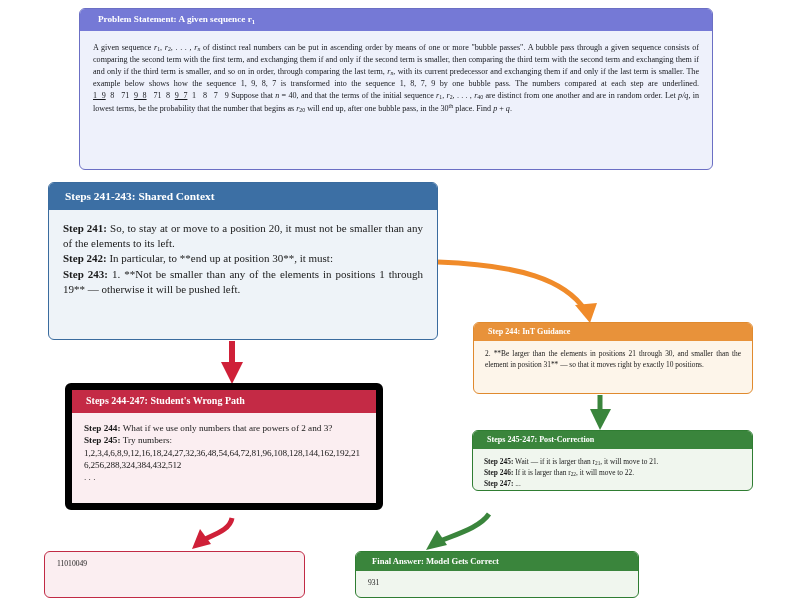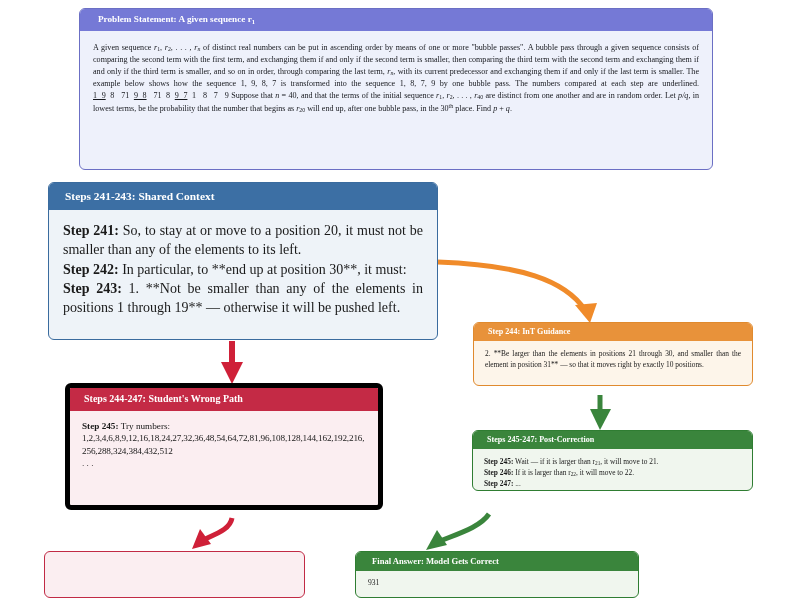--- a/index.html
+++ b/index.html
@@ -75,48 +75,48 @@
     background: #eef3f8;
   }
   #shared-context-box .hdr {
     background: #3c6fa4;
     padding: 6px 12px 12px 16px;
     font-size: 11.4px;
     height: 27px;
   }
   #shared-context-box .body {
     padding: 11px 14px 8px 14px;
-    font-size: 14px;
+    font-size: 11px;
     line-height: 1.38;
     text-align: justify;
   }
 
   
   #int-guidance-box {
-    left: 473px; top: 322px; width: 280px; height: 64px;
+    left: 473px; top: 322px; width: 280px; height: 72px;
     border: 1px solid #e08a2e;
     background: #fdf5ea;
   }
   #int-guidance-box .hdr {
     background: #e8923a;
     padding: 4px 10px 4px 14px;
     font-size: 8.1px;
     height: 18px;
   }
   #int-guidance-box .body {
     padding: 8px 11px 6px 11px;
     font-size: 7.4px;
     line-height: 1.42;
     text-align: justify;
   }
 
   
   #wrong-path-box {
     left: 65px; top: 383px; width: 318px; height: 127px;
-    border: 5px solid #000000;
+    border: 7px solid #000000;
     background: #fbeef1;
   }
   #wrong-path-box .hdr {
     background: #c42a45;
     padding: 5px 10px 5px 14px;
     font-size: 10.0px;
     height: 23px;
   }
   #wrong-path-box .body {
     padding: 9px 12px 6px 12px;
@@ -252,20 +252,24 @@
     <div class="hdr">Step 244: InT Guidance</div>
     <div class="body">
       <p>2. **Be larger than the elements in positions 21 through 30, and smaller than the element in position 31** — so that it moves right by exactly 10 positions.</p>
     </div>
   </div>
 
   <div class="box" id="wrong-path-box">
     <div class="hdr">Steps 244-247: Student's Wrong Path</div>
     <div class="body">
       <p>
+        <b>Step 244:</b>
+        <span>What if we use only numbers that are powers of 2 and 3?</span>
+      </p>
+      <p>
         <b>Step 245:</b>
         <span>Try numbers:</span>
       </p>
       <p class="numlist">1,2,3,4,6,8,9,12,16,18,24,27,32,36,48,54,64,72,81,96,108,128,144,162,192,216,256,288,324,384,432,512</p>
       <p>. . .</p>
     </div>
   </div>
 
   <div class="box" id="post-correction-box">
     <div class="hdr">Steps 245-247: Post-Correction</div>
@@ -279,20 +283,21 @@
         <span>If it is larger than r</span><sub>22</sub><span>, it will move to 22.</span>
       </p>
       <p>
         <b>Step 247:</b>
         <span>...</span>
       </p>
     </div>
   </div>
 
   <div class="box" id="final-wrong-box">
+    <div class="body">11010049</div>
   </div>
 
   <div class="box" id="final-correct-box">
     <div class="hdr">Final Answer: Model Gets Correct</div>
     <div class="body">931</div>
   </div>
 
 </div>
 
 </body></html>

